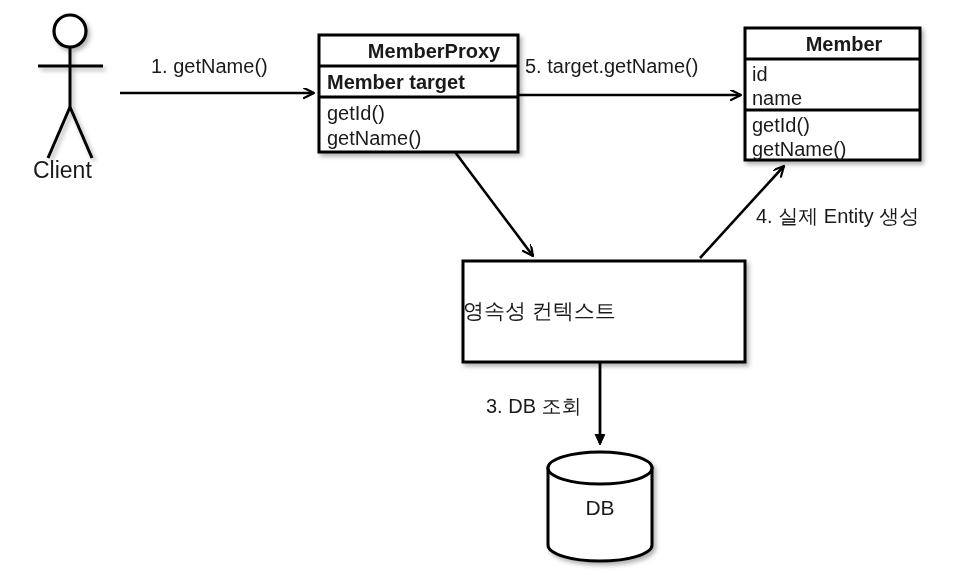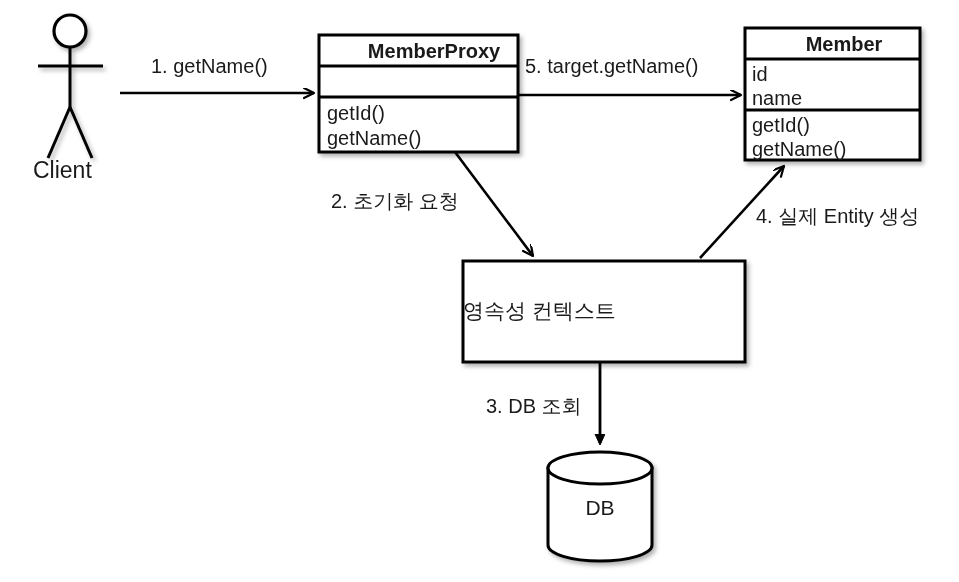--- a/index.html
+++ b/index.html
@@ -113,32 +113,32 @@
       <path d="M548,468 L548,545 A52,16 0 0 0 652,545 L652,468 Z" fill="#ffffff" stroke="#000000" stroke-width="3"></path>
       <ellipse cx="600" cy="468" rx="52" ry="16" fill="#ffffff" stroke="#000000" stroke-width="3"></ellipse>
     </g>
   </svg>
 
   <div class="txt actor-label" style="left:33px; top:159px;">Client</div>
 
   <div class="txt lbl-step" style="left:151px; top:56px;">1. getName()</div>
 
   <div class="txt class-title" style="left:319px; top:41px; width:230px;">MemberProxy</div>
+  <div class="txt class-attr-bold" style="left:327px; top:72px;">Member target</div>
   <div class="txt class-row" style="left:327px; top:103px;">getId()</div>
   <div class="txt class-row" style="left:327px; top:128px;">getName()</div>
 
   <div class="txt lbl-step" style="left:525px; top:56px;">5. target.getName()</div>
 
   <div class="txt class-title" style="left:745px; top:34px; width:198px;">Member</div>
   <div class="txt class-row" style="left:752px; top:64px;">id</div>
   <div class="txt class-row" style="left:752px; top:88px;">name</div>
   <div class="txt class-row" style="left:752px; top:115px;">getId()</div>
   <div class="txt class-row" style="left:752px; top:139px;">getName()</div>
 
-  <div class="txt lbl-step" style="left:331px; top:191px;">2. 초기화 요청</div>
 
   <div class="txt lbl-step" style="left:756px; top:206px;">4. 실제 Entity 생성</div>
 
   <div class="txt ctx-label" style="left:463px; top:300px; width:282px;">영속성 컨텍스트</div>
 
   <div class="txt lbl-step" style="left:486px; top:396px;">3. DB 조회</div>
 
   <div class="txt db-label" style="left:548px; top:497px; width:104px;">DB</div>
 
 </div>

